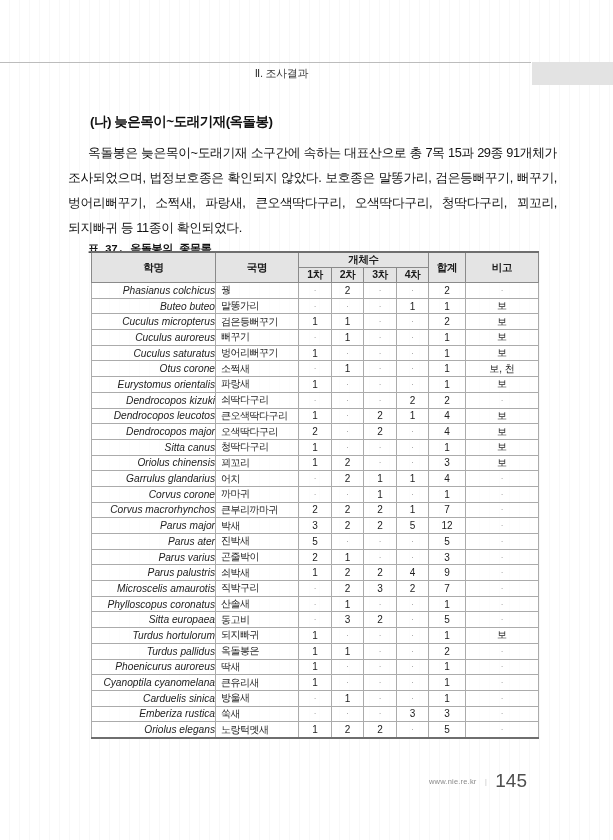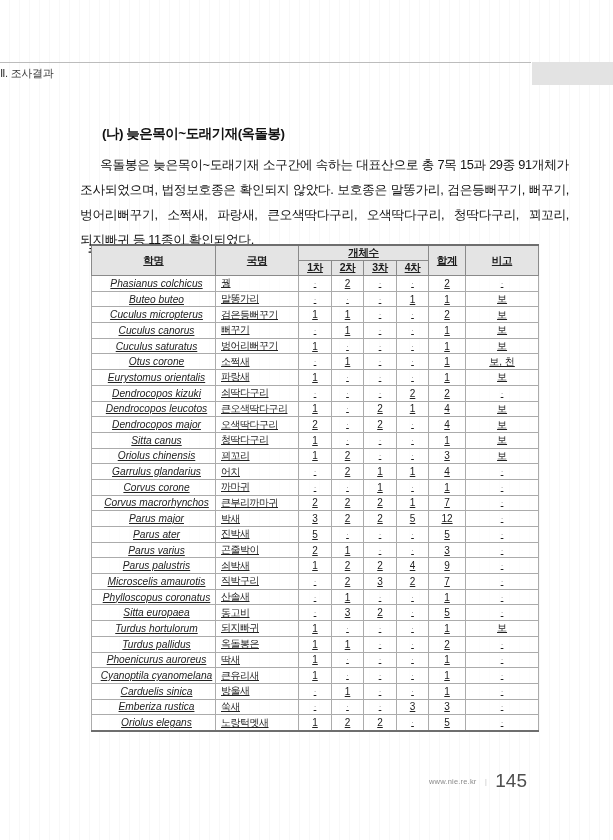--- a/index.html
+++ b/index.html
@@ -11,59 +11,59 @@
   .page {
     position:relative; width:613px; height:840px; overflow:hidden;
     background:repeating-linear-gradient(90deg,#ffffff 0px,#ffffff 9px,#f8f8f8 9px,#f8f8f8 10px);
   }
   .top-rule {
     position:absolute; left:0; top:62px; width:531px; height:1px;
     background:#bcbcbc;
   }
   .header-label {
     position:absolute; left:0; top:66px; width:529px;
-    text-align:left; font-size:11px; color:#3a3a3a; letter-spacing:-0.3px;
+    text-align:center; font-size:11px; color:#3a3a3a; letter-spacing:-0.3px;padding-left:17px;
   }
   .header-tab {
     position:absolute; left:532px; top:62px; width:81px; height:23px;
     background:#e3e3e3;
   }
   .section-title {
-    position:absolute; left:86px; top:109px; margin:16px;
+    position:absolute; left:86px; top:109px; margin:4px;
     font-size:13.5px; font-weight:bold; color:#111; letter-spacing:-0.5px;
   }
   .body-text {
-    position:absolute; left:64px; top:136px; width:489px; margin:16px;
+    position:absolute; left:64px; top:136px; width:489px; margin:4px;
     font-size:12.8px; line-height:25px; color:#111;
     text-align:justify; text-indent:20px; letter-spacing:-0.4px;
     word-break:keep-all;
   }
   .table-caption {
     position:absolute; left:88px; top:241px;
     font-size:11px; font-weight:bold; color:#111; letter-spacing:-0.3px;font-family:Liberation Mono, monospace;
   }
   table.species-table {
-    position:absolute; left:91px; top:244px; width:447px;
+    position:absolute; left:91px; top:251px; width:447px;
     border-collapse:collapse; table-layout:fixed;
     font-size:10px; color:#222;
     border-top:2px solid #6e6e6e; border-bottom:2px solid #6e6e6e;
-    border-left:1px solid #8d8d8d; border-right:1px solid #8d8d8d;text-decoration:underline;
+    border-left:1px solid #8d8d8d; border-right:1px solid #8d8d8d;
   }
   table.species-table th {
     background:#e4e4e4; border:1px solid #8a8a8a;
     font-weight:bold; font-size:10.5px; color:#1a1a1a;
     height:13px; padding:0 1px; letter-spacing:-0.3px;
   }
   table.species-table td {
     border:1px solid #ababab; height:14.7px; padding:0;
     text-align:center; white-space:nowrap; overflow:hidden;
     background:rgba(255,255,255,0.6);
   }
   table.species-table td.col-sci {
-    text-align:center; padding-left:6px; font-style:italic; font-size:10.2px;
+    text-align:right; padding-left:6px; font-style:italic; font-size:10.2px;
   }
   table.species-table td.col-kor {
     text-align:left; padding-left:5px; letter-spacing:-0.5px;
   }
   table.species-table td.dot { color:#9a9a9a; font-size:8px; }
   .footer {
     position:absolute; left:0; top:770px; width:527px; text-align:right;
   }
   .footer .site-url { font-size:7.5px; color:#8a8a8a; vertical-align:3px; letter-spacing:0.2px;text-align:center; }
   .footer .footer-sep { font-size:7px; color:#c0c0c0; vertical-align:3px; padding:0 4px; }
@@ -135,21 +135,21 @@
           <td class="col-sci">Cuculus micropterus</td>
           <td class="col-kor">검은등뻐꾸기</td>
           <td class="col-c1">1</td>
           <td class="col-c2">1</td>
           <td class="col-c3 dot">·</td>
           <td class="col-c4 dot">·</td>
           <td class="col-total">2</td>
           <td class="col-note">보</td>
         </tr>
         <tr>
-          <td class="col-sci">Cuculus canorus</td>
+          <td class="col-sci">Cuculus auroreus</td>
           <td class="col-kor">뻐꾸기</td>
           <td class="col-c1 dot">·</td>
           <td class="col-c2">1</td>
           <td class="col-c3 dot">·</td>
           <td class="col-c4 dot">·</td>
           <td class="col-total">1</td>
           <td class="col-note">보</td>
         </tr>
         <tr>
           <td class="col-sci">Cuculus saturatus</td>

